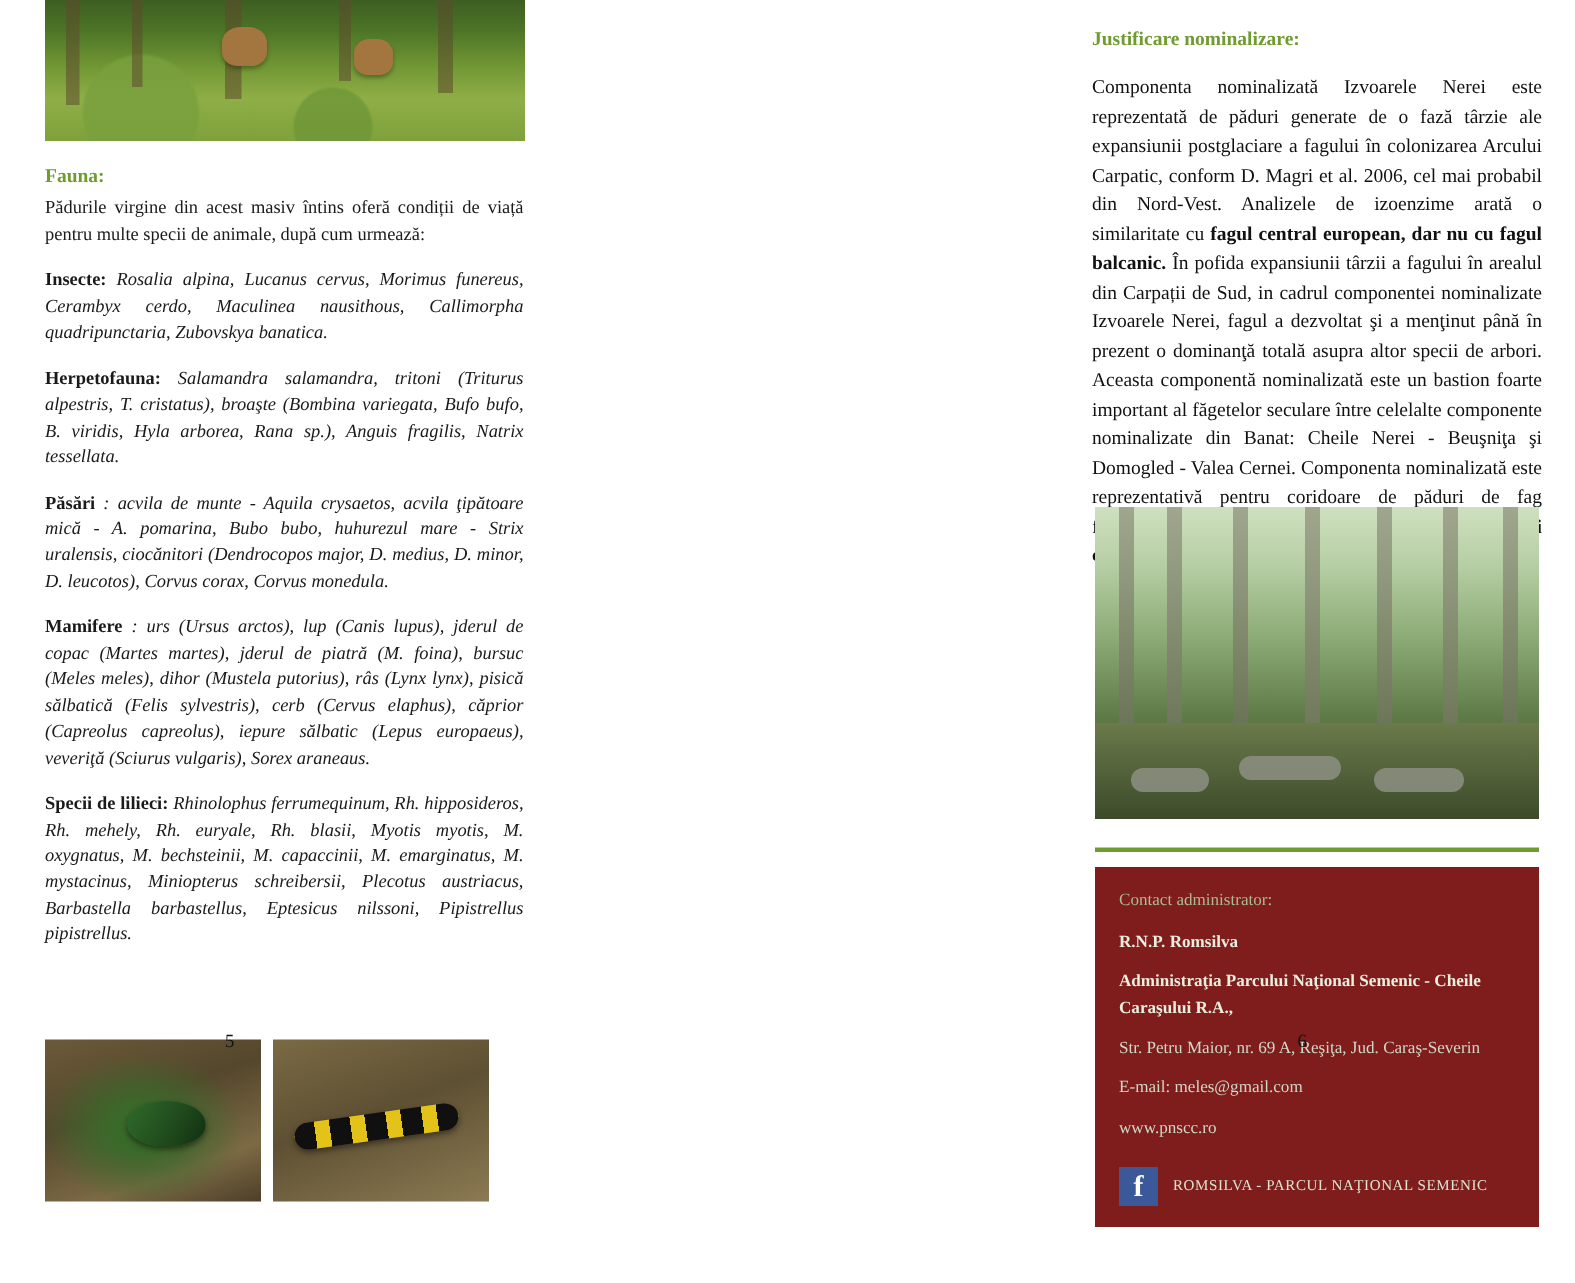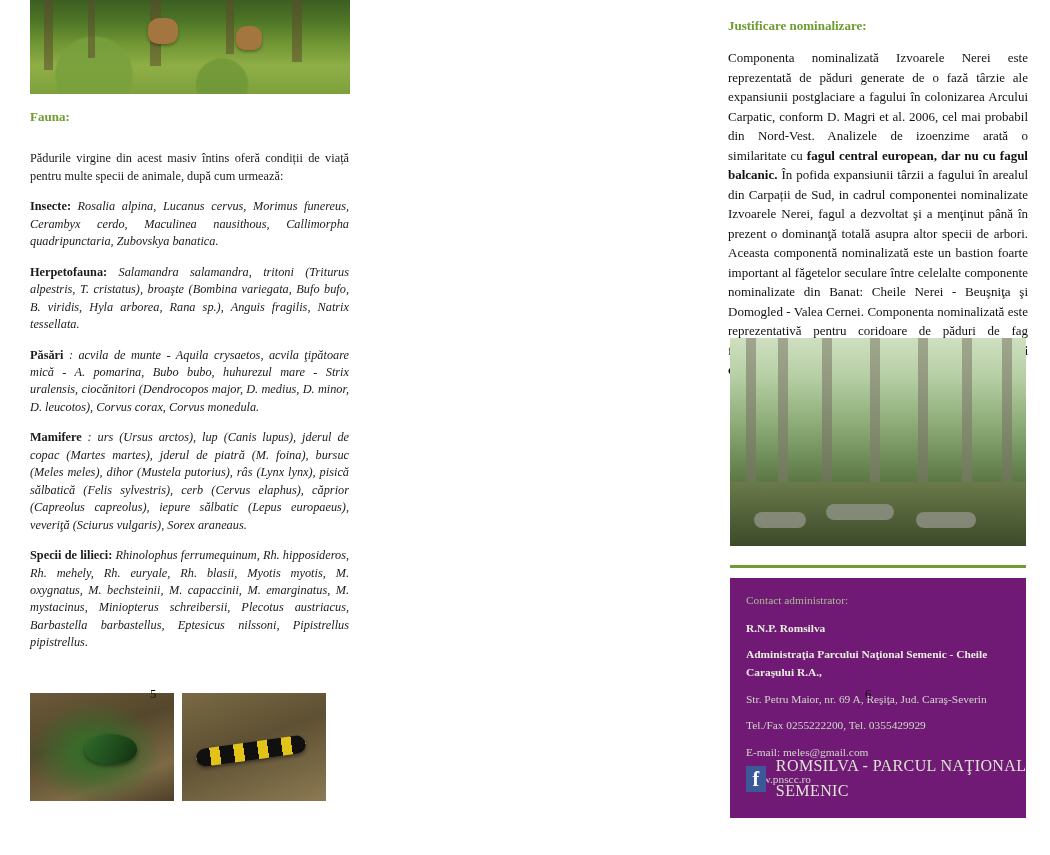--- a/index.html
+++ b/index.html
@@ -33,21 +33,21 @@
   }
   .photo-forest-deer .deer {
     position:absolute; background:#a3763f; border-radius:40% 40% 35% 35%;
     box-shadow:0 2px 3px rgba(0,0,0,.3);
   }
   .left-body {
     position:absolute; left:30px; top:108px; width:320px;
     font-size:12.3px; line-height:1.42; color:#1a1a1a; text-align:justify;
   }
   .fauna-head {
-    color:#6f9b2f; font-weight:bold; font-size:13px; margin-bottom:24px;
+    color:#6f9b2f; font-weight:bold; font-size:13px; margin-bottom:4px;
   }
   .left-body p { margin:0 1px 13px 0; }
   .left-body .lead-in { font-weight:bold; font-style:normal; }
   .left-body .it { font-style:italic; }
 
   .photo-row {
     position:absolute; left:30px; top:693px; width:320px; height:108px;
     display:flex; gap:8px;
   }
   .photo-beetle {
@@ -105,35 +105,35 @@
   .photo-mid-forest .rock {
     position:absolute; bottom:18px; height:16px; border-radius:8px;
     background:#8d8f82; opacity:.85;
   }
   .green-rule {
     position:absolute; left:380px; top:565px; width:296px; height:3px;
     background:#6f9b2f;
   }
   .contact-box {
     position:absolute; left:380px; top:578px; width:296px; height:240px;
-    background:#701a75; color:#cfd8c8;
+    background:#7f1d1d; color:#cfd8c8;
     padding:14px 16px; font-size:11.4px; line-height:1.55;
   }
   .contact-box .c-head { color:#a9bb93; margin-bottom:10px; }
   .contact-box .c-bold { color:#e8efdf; font-weight:bold; }
   .contact-box .c-line { margin-bottom:9px; }
   .fb-row {
     position:absolute; left:16px; bottom:14px; display:flex; align-items:center; gap:10px;
   }
   .fb-icon {
     width:26px; height:26px; background:#3b5998; color:#fff;
     font-family:"Liberation Serif", serif; font-weight:bold; font-size:20px;
     line-height:26px; text-align:center;
   }
-  .fb-text { font-size:16px; letter-spacing:.4px; color:#dde5d3; }
+  .fb-text { font-size:10px; letter-spacing:.4px; color:#dde5d3; }
 
   
   .pagenum {
     position:absolute; bottom:8px; font-size:12.5px; color:#111;
     font-family:"Liberation Serif", serif;
   }
   .pn-left  { left:150px; }
   .pn-mid   { left:515px; }
 </style>
 </head>
@@ -218,21 +218,20 @@
       <div class="rock" style="left:186px;width:60px;"></div>
     </div>
 
     <div class="green-rule"></div>
 
     <div class="contact-box">
       <div class="c-head">Contact administrator:</div>
       <div class="c-line c-bold">R.N.P. Romsilva</div>
       <div class="c-line c-bold">Administraţia Parcului Naţional Semenic - Cheile Caraşului R.A.,</div>
       <div class="c-line">Str. Petru Maior, nr. 69 A, Reşiţa, Jud. Caraş-Severin</div>
-      <div class="c-line">Tel./Fax 0255222200, Tel. 0355429929</div>
       <div class="c-line">E-mail: meles@gmail.com</div>
       <div class="c-line">www.pnscc.ro</div>
 
       <div class="fb-row">
         <div class="fb-icon">f</div>
         <div class="fb-text">ROMSILVA - PARCUL NAŢIONAL SEMENIC</div>
       </div>
     </div>
 
     <div class="pagenum pn-mid">6</div>

